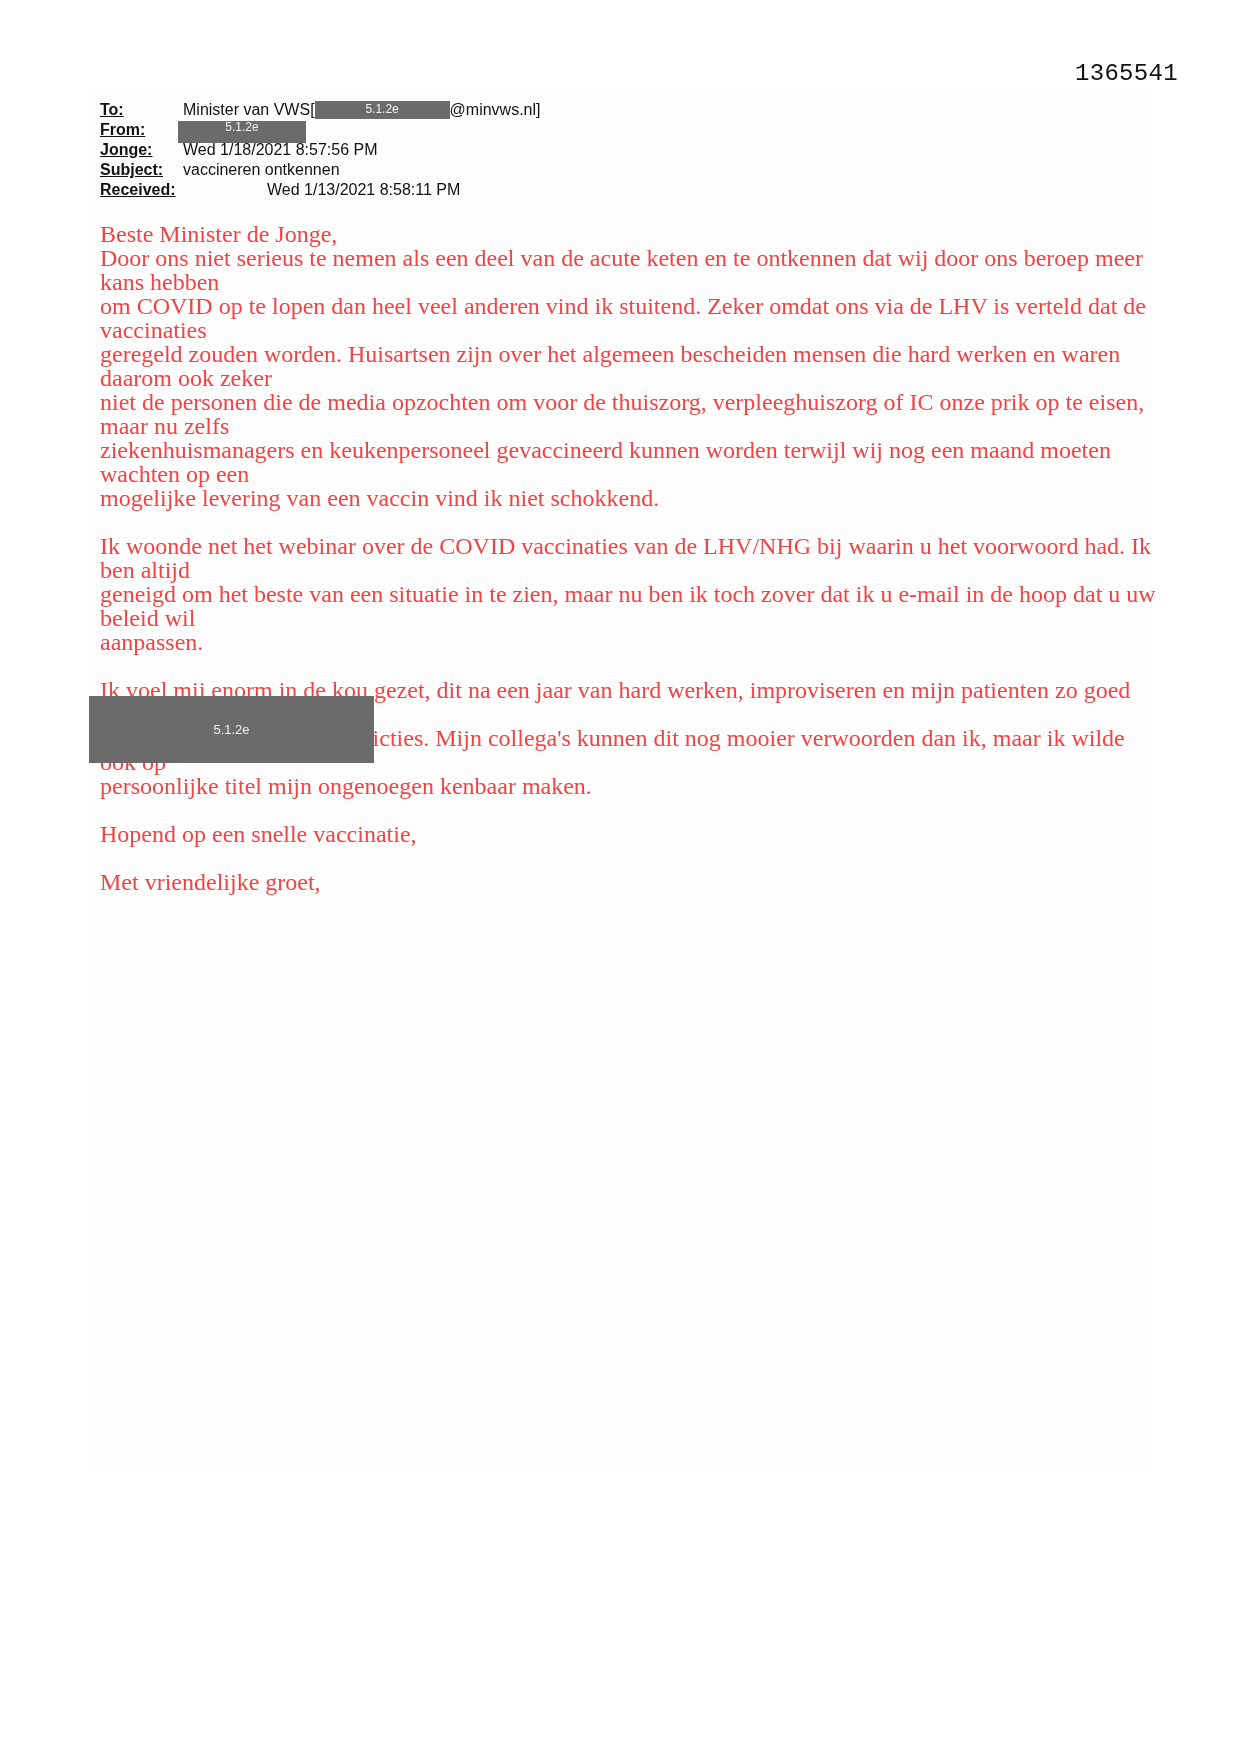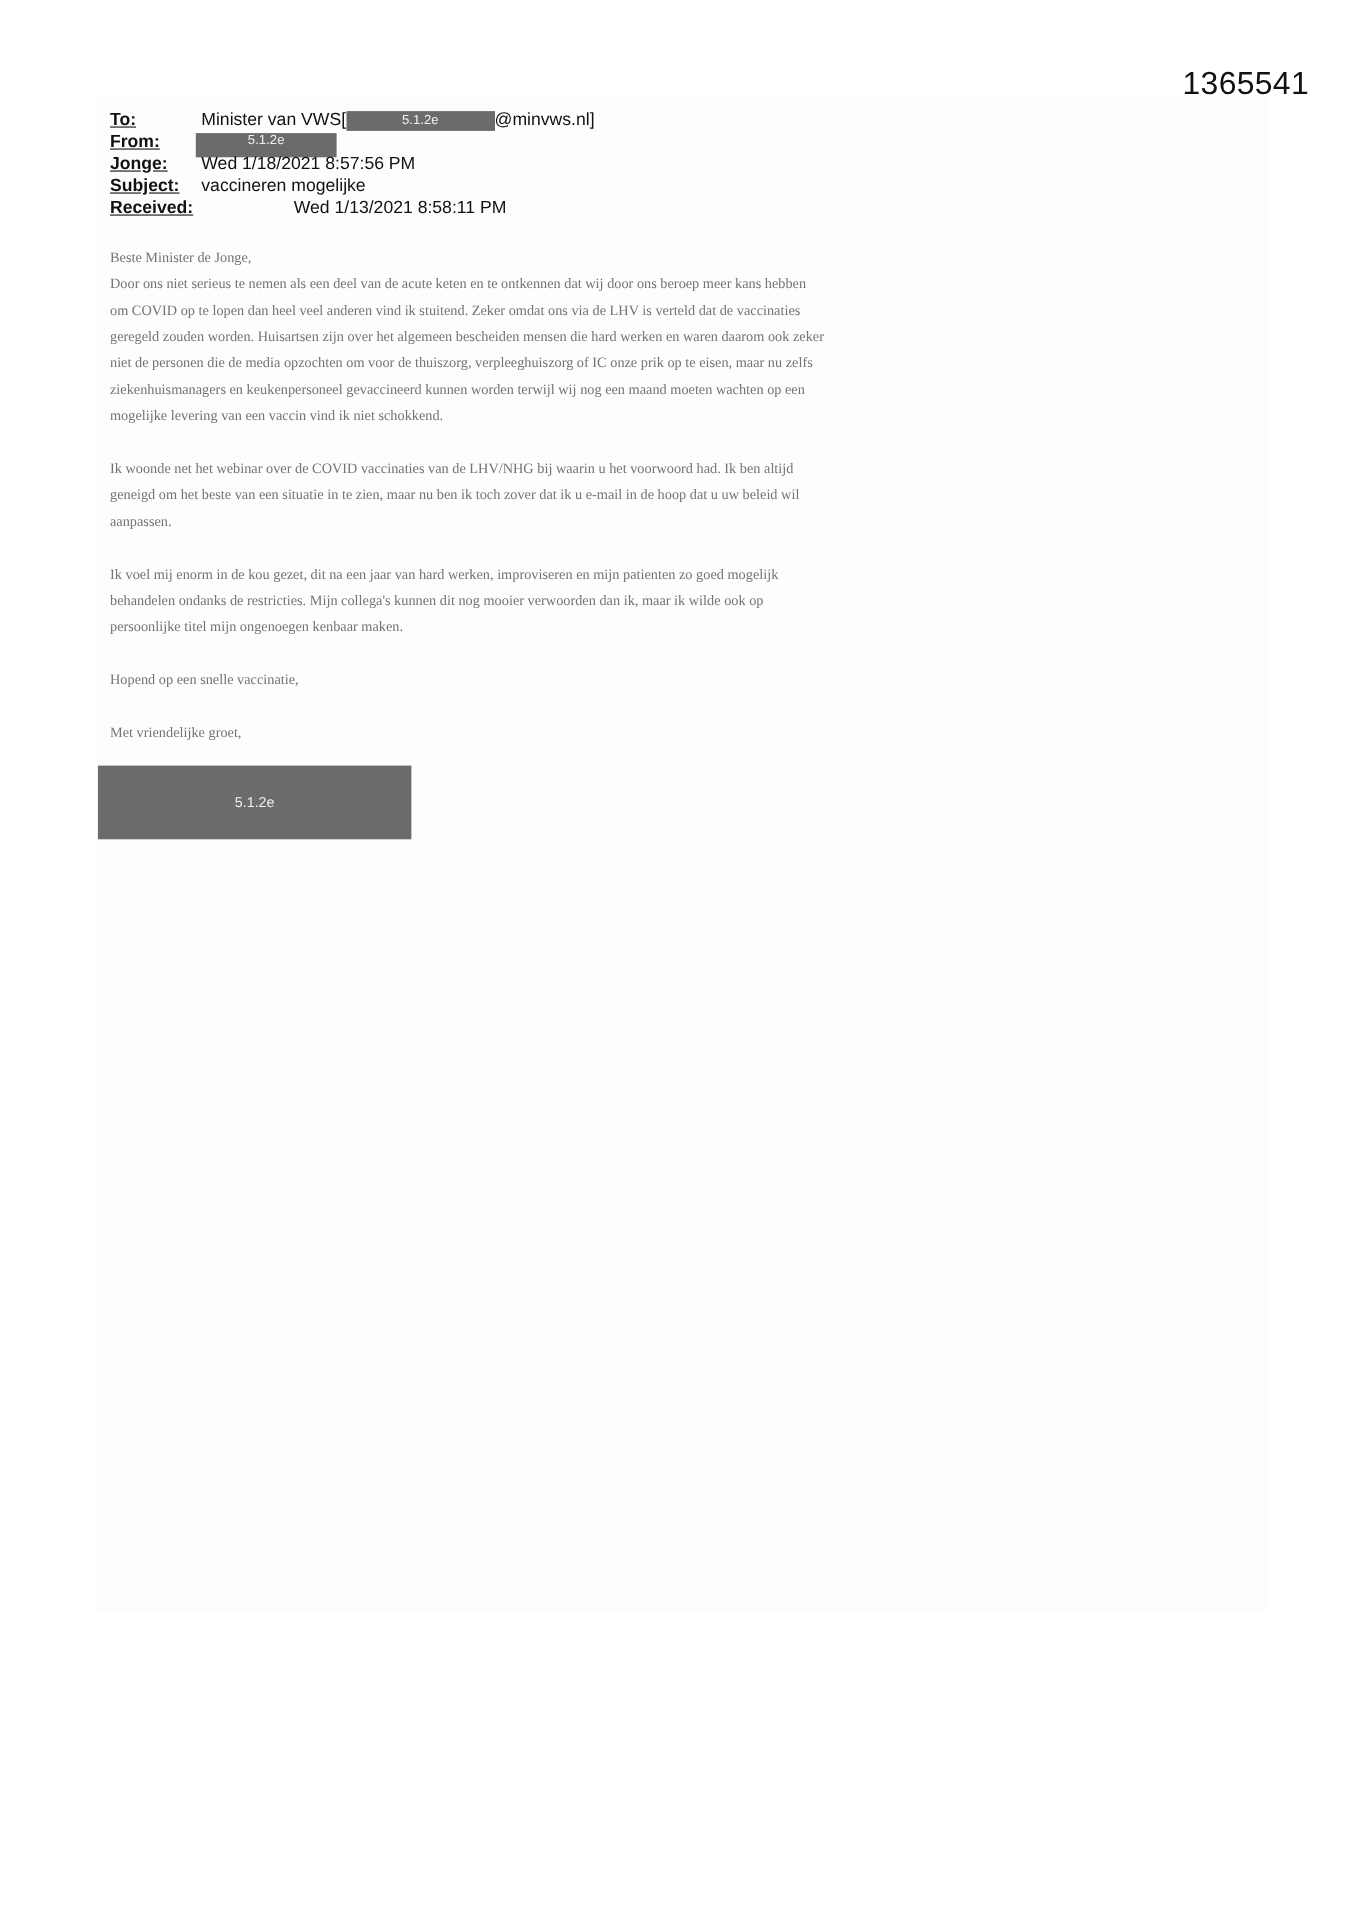--- a/index.html
+++ b/index.html
@@ -18,22 +18,22 @@
       left: 88px;
       top: 88px;
       width: 1064px;
       height: 1377px;
       background: #fdfdfd;
     }
     .doc-number {
       position: absolute;
       left: 1075px;
       top: 60px;
-      font-family: Liberation Sans, sans-serif;
-      font-size: 29px;
+      font-family: Liberation Mono, monospace;
+      font-size: 24px;
       color: #111;
       letter-spacing: 0.3px;
     }
     .header {
       position: absolute;
       left: 100px;
       top: 100px;
       font-family: "Liberation Sans", sans-serif;
       font-size: 16px;
       color: #111;
@@ -81,23 +81,23 @@
       width: 128px;
       height: 22px;
       line-height: 13px;
     }
     .body-text {
       position: absolute;
       left: 100px;
       top: 222px;
       width: 1060px;
       font-family: "Liberation Serif", serif;
-      font-size: 13px;
+      font-size: 24px;
       line-height: 24px;
-      color: #737373;
+      color: #ef4444;
     }
     .body-text p {
       margin: 0 0 24px 0;
       white-space: pre-line;
     }
     .body-text p.greeting {
       margin: 0;
     }
     .signature-redact {
       position: absolute;
@@ -128,21 +128,21 @@
   <div class="header-row">
     <span class="header-label">From:</span>
     <span class="redact redact-from">5.1.2e</span>
   </div>
   <div class="header-row">
     <span class="header-label">Jonge:</span>
     <span class="header-value">Wed 1/18/2021 8:57:56 PM</span>
   </div>
   <div class="header-row">
     <span class="header-label">Subject:</span>
-    <span class="header-value">vaccineren mogelijke</span>
+    <span class="header-value">vaccineren ontkennen</span>
   </div>
   <div class="header-row">
     <span class="header-label">Received:</span>
     <span class="header-value received">Wed 1/13/2021 8:58:11 PM</span>
   </div>
 </div>
 
 <div class="body-text">
   <p class="greeting">Beste Minister de Jonge,</p>
   <p>Door ons niet serieus te nemen als een deel van de acute keten en te ontkennen dat wij door ons beroep meer kans hebben

